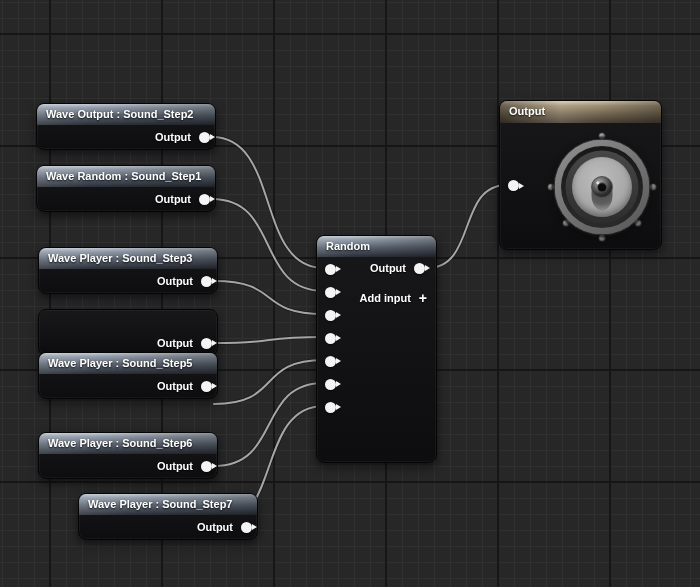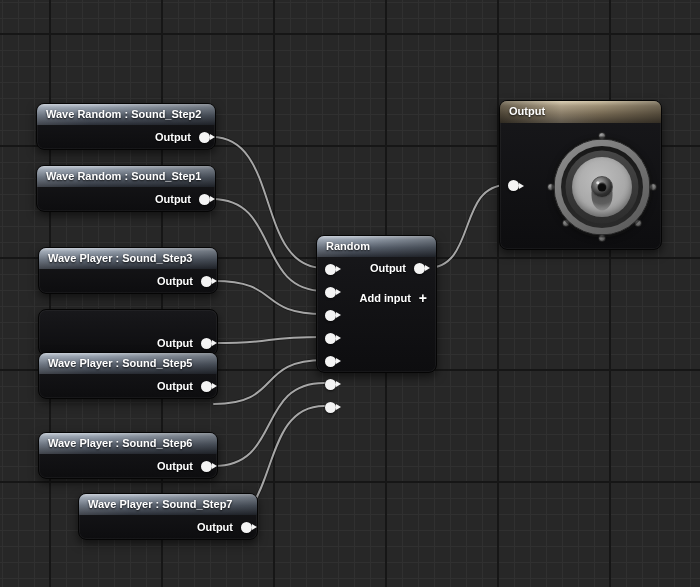--- a/index.html
+++ b/index.html
@@ -27,21 +27,21 @@
   .header-steel{background:linear-gradient(180deg,#c4cbd4 0%,#97a1ae 16%,#5d6673 55%,#2a2e36 100%);}
   .header-steel::after{background:linear-gradient(90deg,rgba(255,255,255,.10),rgba(0,0,0,0) 30%,rgba(0,0,0,.28) 100%);}
   .header-tan{background:linear-gradient(180deg,#d8cbae 0%,#a5967b 22%,#766953 62%,#4a4235 100%);}
   .header-tan::after{background:linear-gradient(90deg,rgba(0,0,0,.38),rgba(255,255,255,.10) 38%,rgba(0,0,0,.05) 62%,rgba(0,0,0,.32) 100%);}
   .node-title{
     position:relative;z-index:1;display:block;padding-left:9px;line-height:21px;
     font-size:11px;font-weight:bold;color:#fff;white-space:nowrap;
     text-shadow:0 1px 2px rgba(0,0,0,.85);
   }
   .wave-node{width:180px;height:47px;}
-  .random-node{width:121px;height:138px;}
+  .random-node{width:121px;height:228px;}
   .output-node{width:163px;height:150px;}
   .output-node .node-header{height:22px;}
   .pin{
     display:inline-block;position:relative;width:11px;height:11px;
     background:#f4f4f4;border-radius:50%;box-shadow:0 1px 2px rgba(0,0,0,.6);
     flex:0 0 auto;
   }
   .pin::after{
     content:'';position:absolute;right:-5px;top:50%;transform:translateY(-50%);
     width:0;height:0;border-left:5px solid #f4f4f4;
@@ -102,21 +102,21 @@
       <path d="M 214 466 C 282 466, 256 383, 324 383" fill="none" stroke="#a6a6a6" stroke-width="2" stroke-linecap="round"></path>
       <path d="M 214 527 C 282 527, 256 406, 324 406" fill="none" stroke="rgba(0,0,0,0.35)" stroke-width="3.5"></path>
       <path d="M 214 527 C 282 527, 256 406, 324 406" fill="none" stroke="#a6a6a6" stroke-width="2" stroke-linecap="round"></path>
       <path d="M 427 268 C 477 268, 457 185, 507 185" fill="none" stroke="rgba(0,0,0,0.35)" stroke-width="3.5"></path>
       <path d="M 427 268 C 477 268, 457 185, 507 185" fill="none" stroke="#a6a6a6" stroke-width="2" stroke-linecap="round"></path>
     </svg>
 
   <div id="wave-nodes-container">
     <div class="node wave-node" style="left: 36px; top: 103px;">
       <div class="node-header header-steel">
-        <span class="node-title">Wave Random : Sound_Step2</span>
+        <span class="node-title">Wave Output : Sound_Step2</span>
       </div>
       <div class="pin-row wave-out-row">
         <span class="pin-label">Output</span>
         <span class="pin"></span>
       </div>
     </div>
 
     <div class="node wave-node" style="left: 36px; top: 165px;">
       <div class="node-header header-steel">
         <span class="node-title">Wave Random : Sound_Step1</span>

